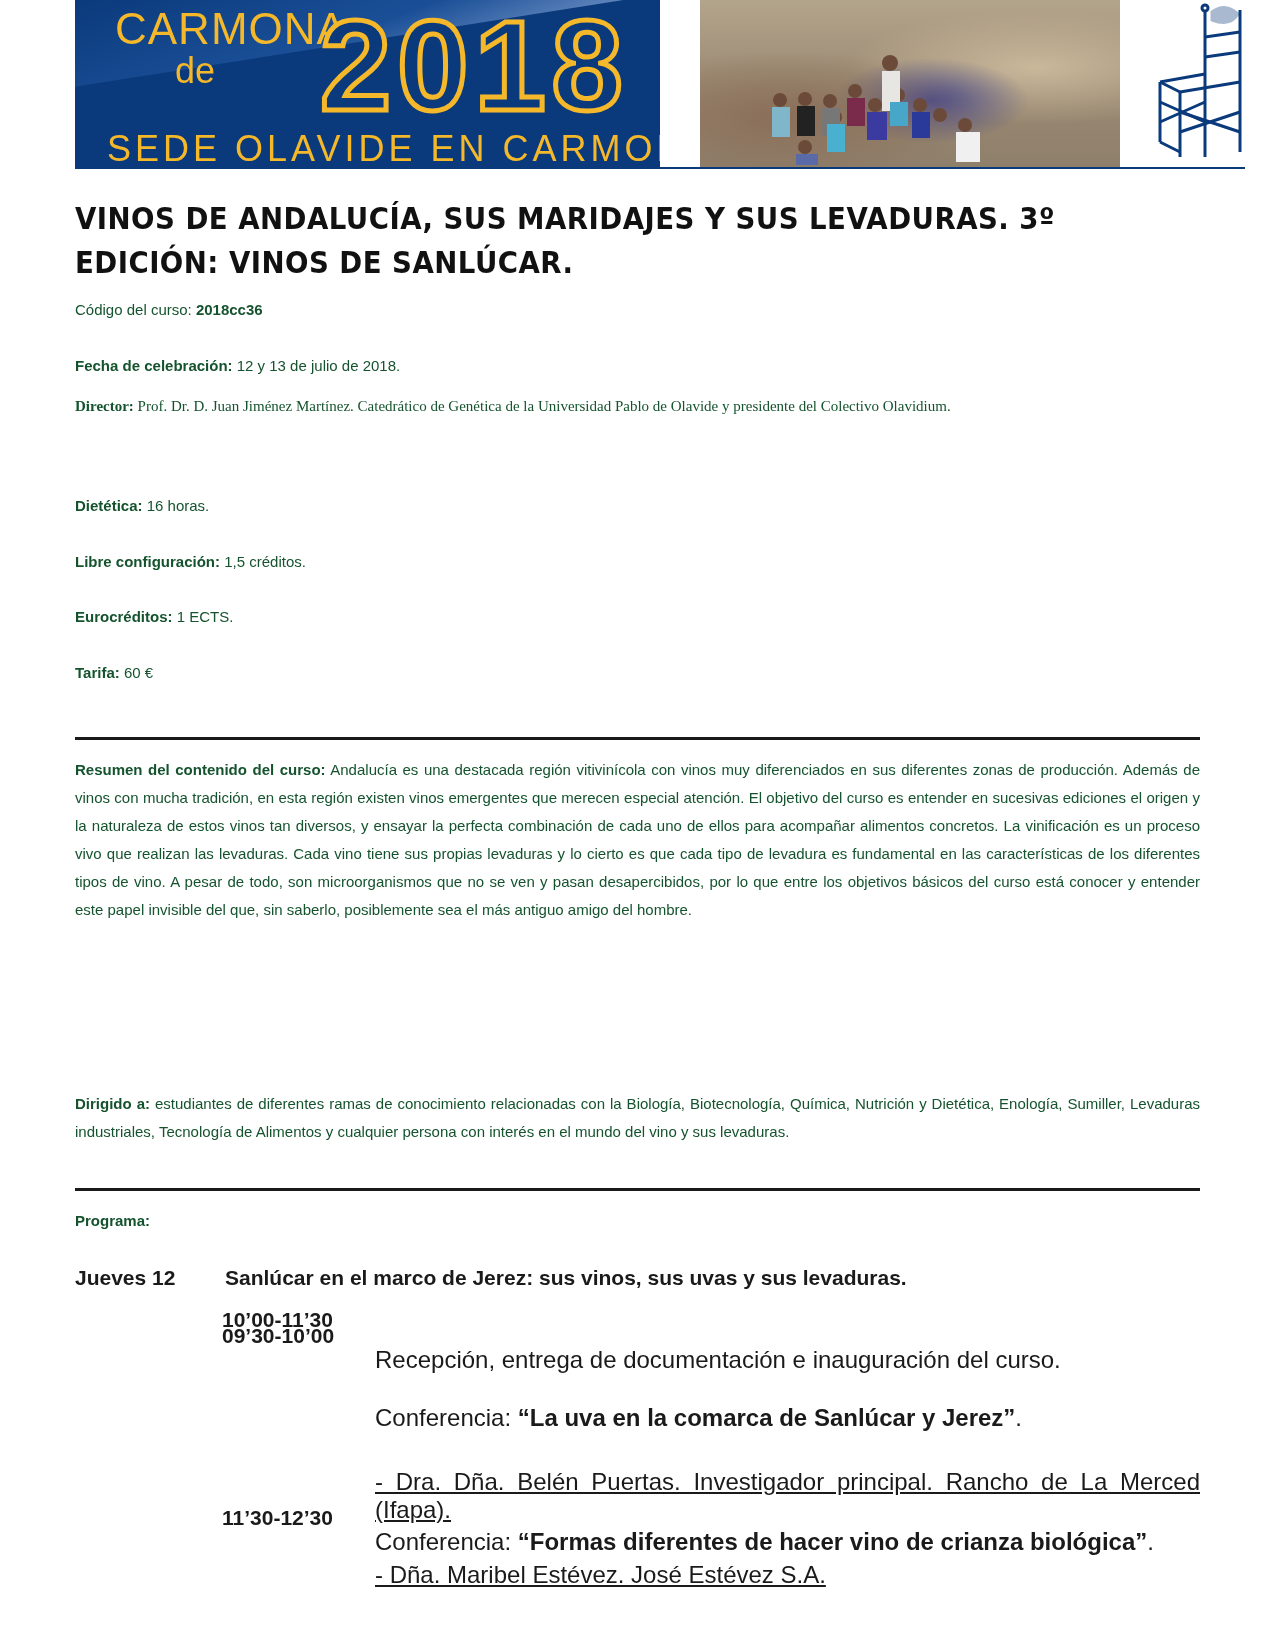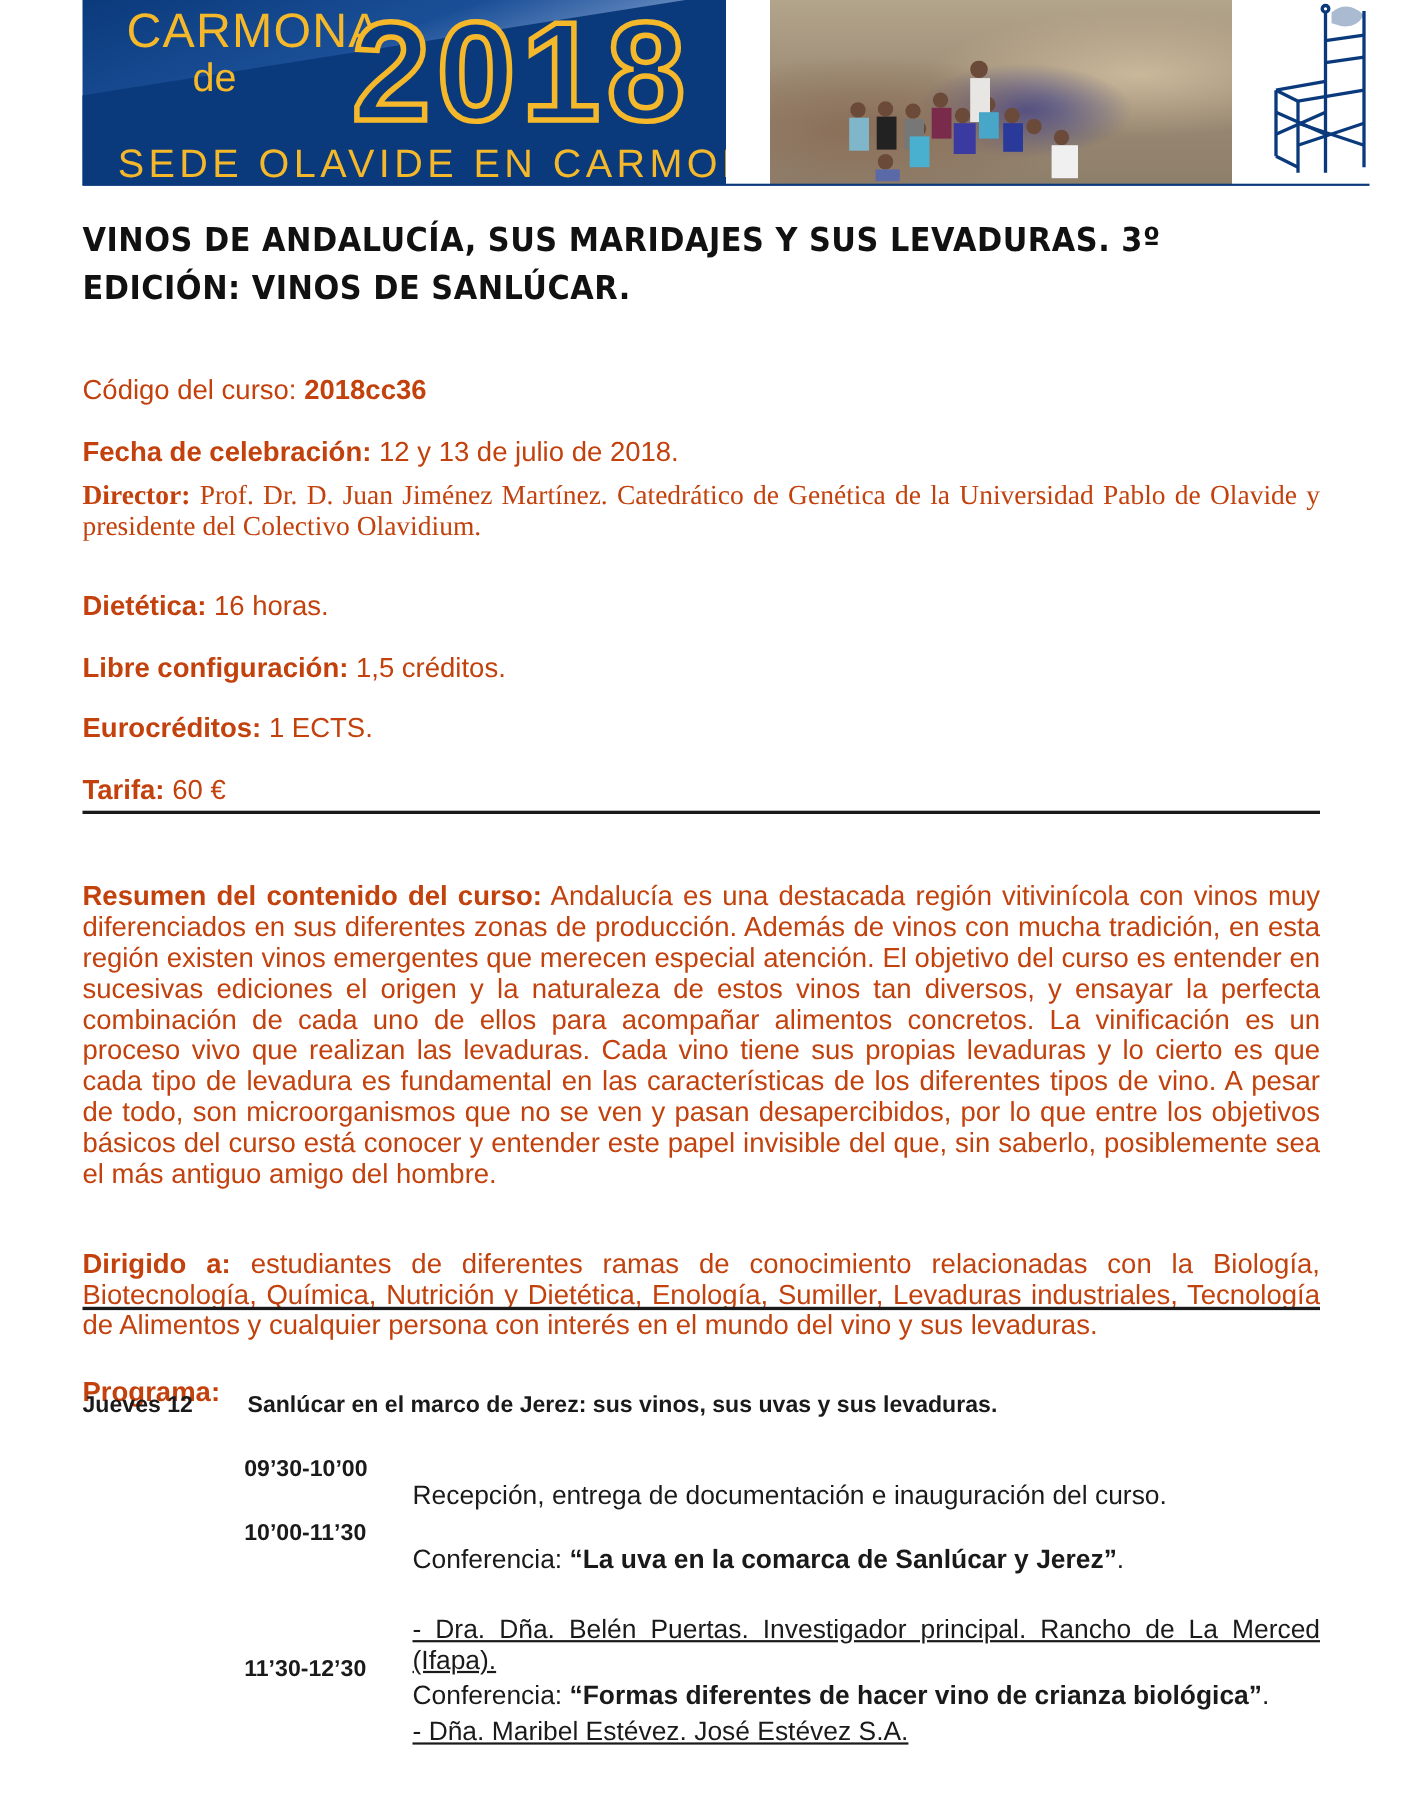--- a/index.html
+++ b/index.html
@@ -29,21 +29,21 @@
 
   .chair { position:absolute; left:1150px; top:2px; width:95px; height:160px; }
 
   .header-rule { position:absolute; left:75px; top:167px; width:1170px; height:2px; background:#0b3a7c; }
 
   
   .title { position:absolute; left:75px; top:197px; width:1125px;
            font-family:"DejaVu Sans", sans-serif; font-weight:bold; font-size:30px; line-height:44px;
            text-transform:uppercase; letter-spacing:0.5px; color:#111; transform:scaleX(0.92); transform-origin:0 0; }
 
-  .field { position:absolute; left:75px; width:1125px; font-size:25px; line-height:28px; color:#c2410c;margin-top:45px; }
+  .field { position:absolute; left:75px; width:1125px; font-size:15px; line-height:28px; color:#14532d; }
   .field b { font-weight:bold; }
   .justify { text-align:justify; }
 
   .rule { position:absolute; left:75px; width:1125px; height:3px; background:#1a1a1a; }
 
   .prog-day { position:absolute; left:75px; font-size:21px; font-weight:bold; line-height:28px; }
   .prog-day-title { position:absolute; left:225px; font-size:21px; font-weight:bold; line-height:28px; }
   .prog-time { position:absolute; left:222px; font-size:21px; font-weight:bold; line-height:28px; }
   .prog-desc { position:absolute; left:375px; width:825px; font-size:24px; line-height:28px; text-align:justify;margin-top:24px; }
 </style>
@@ -169,21 +169,21 @@
 </div>
 
 <div class="prog-day" style="top:1264px;">Jueves 12</div>
 <div class="prog-day-title" style="top:1264px;">Sanlúcar en el marco de Jerez: sus vinos, sus uvas y sus levaduras.</div>
 
 <div class="prog-time" style="top:1322px;">09’30-10’00</div>
 <div class="prog-desc" style="top:1322px;">
   <span>Recepción, entrega de documentación e inauguración del curso.</span>
 </div>
 
-<div class="prog-time" style="top:1380px;">10’00-11’30</div>
+<div class="prog-time" style="top:1306px;">10’00-11’30</div>
 <div class="prog-desc" style="top:1380px;">
   <span>Conferencia: </span><b>“La uva en la comarca de Sanlúcar y Jerez”</b><span>.</span>
 </div>
 <div class="prog-desc" style="top:1444px;text-decoration:underline;">- Dra. Dña. Belén Puertas. Investigador principal. Rancho de La Merced (Ifapa).</div>
 
 <div class="prog-time" style="top:1504px;">11’30-12’30</div>
 <div class="prog-desc" style="top:1504px;">
   <span>Conferencia: </span><b>“Formas diferentes de hacer vino de crianza biológica”</b><span>.</span>
 </div>
 <div class="prog-desc" style="top:1537px;text-decoration:underline;">- Dña. Maribel Estévez. José Estévez S.A.</div>

